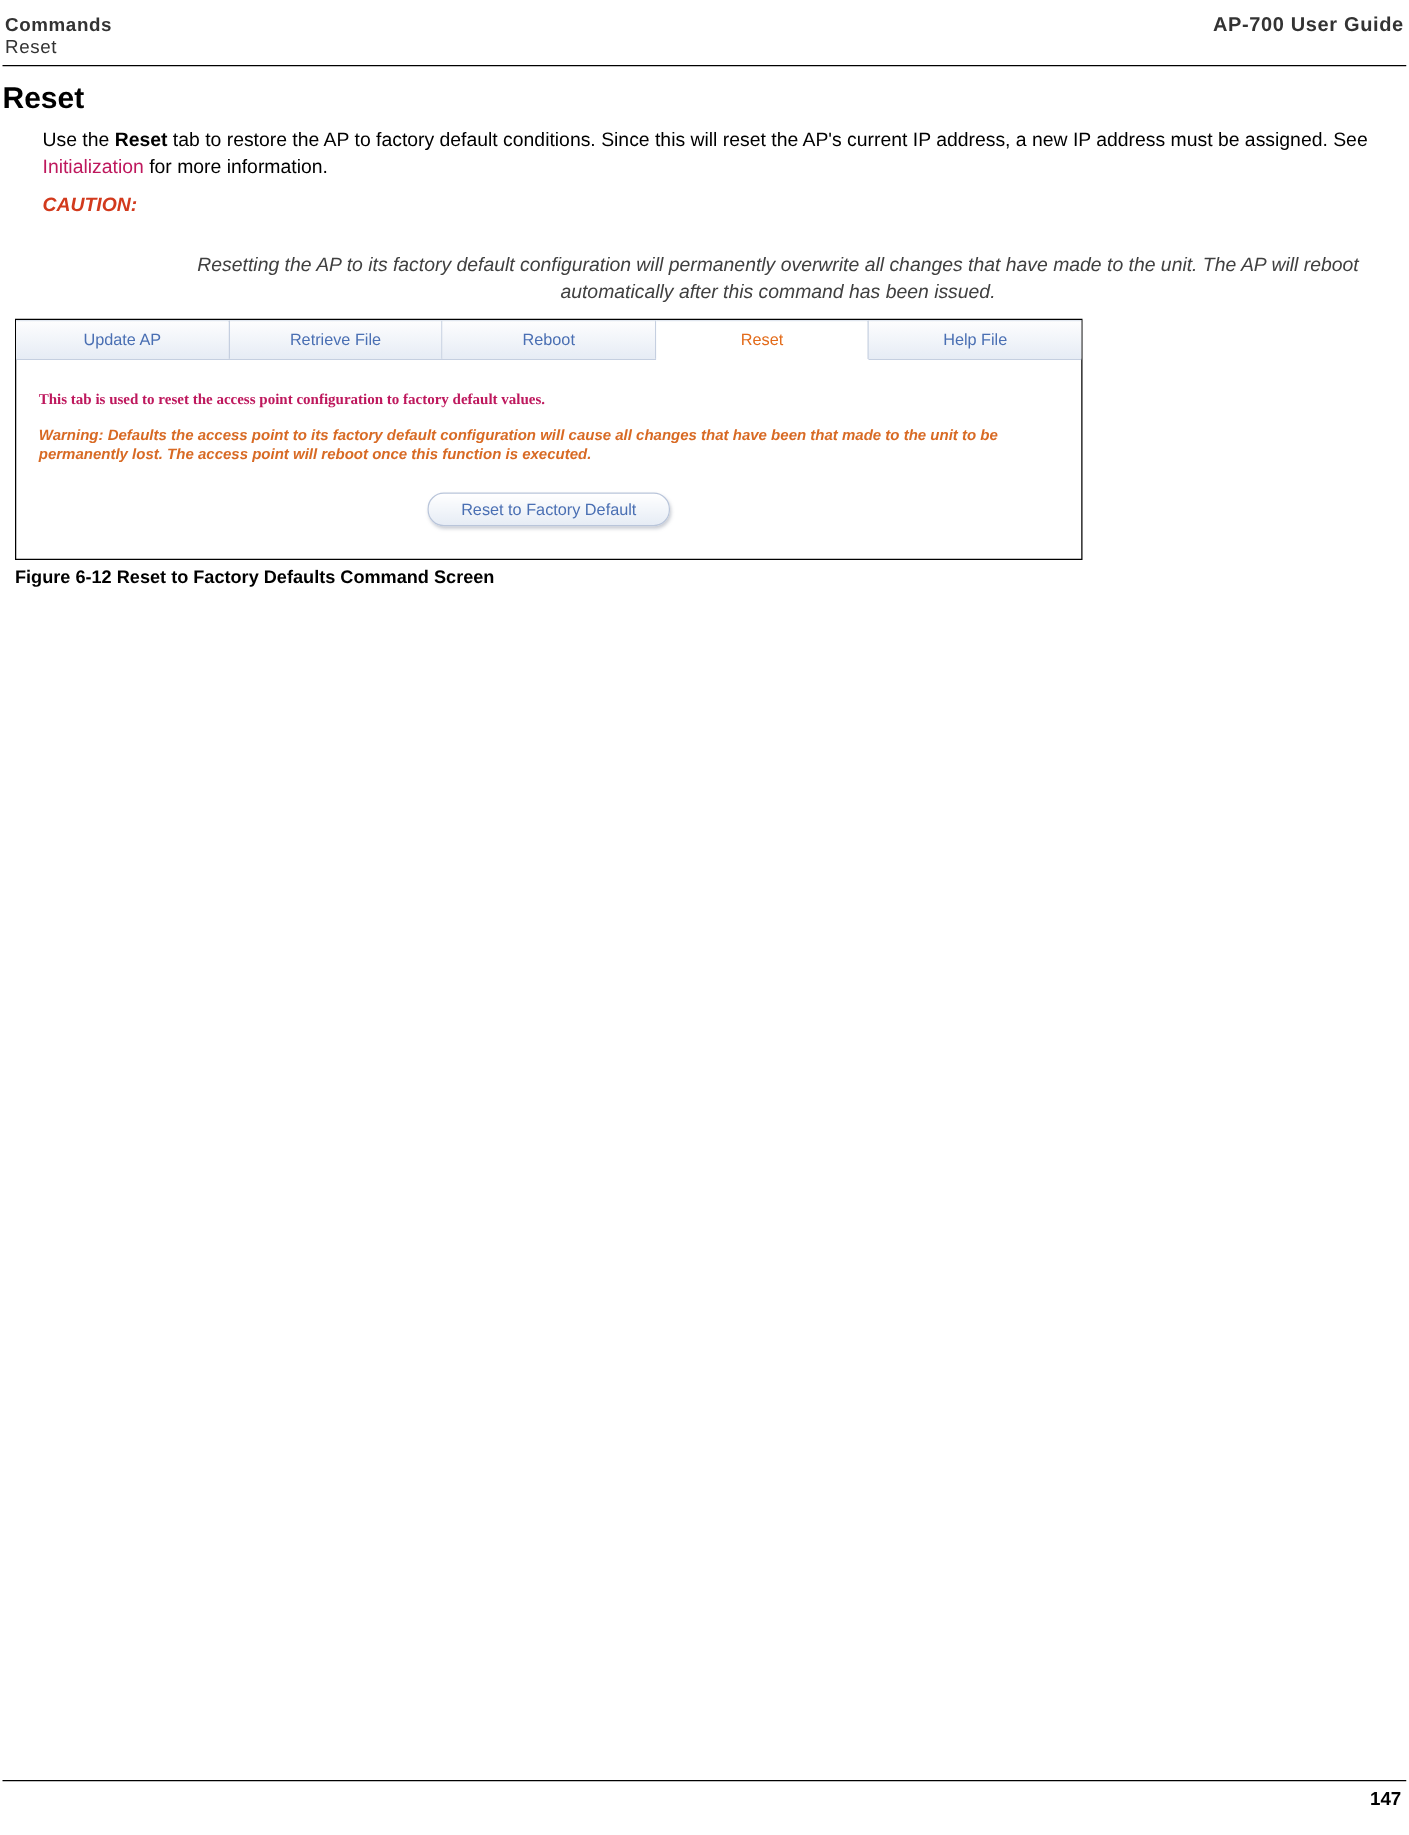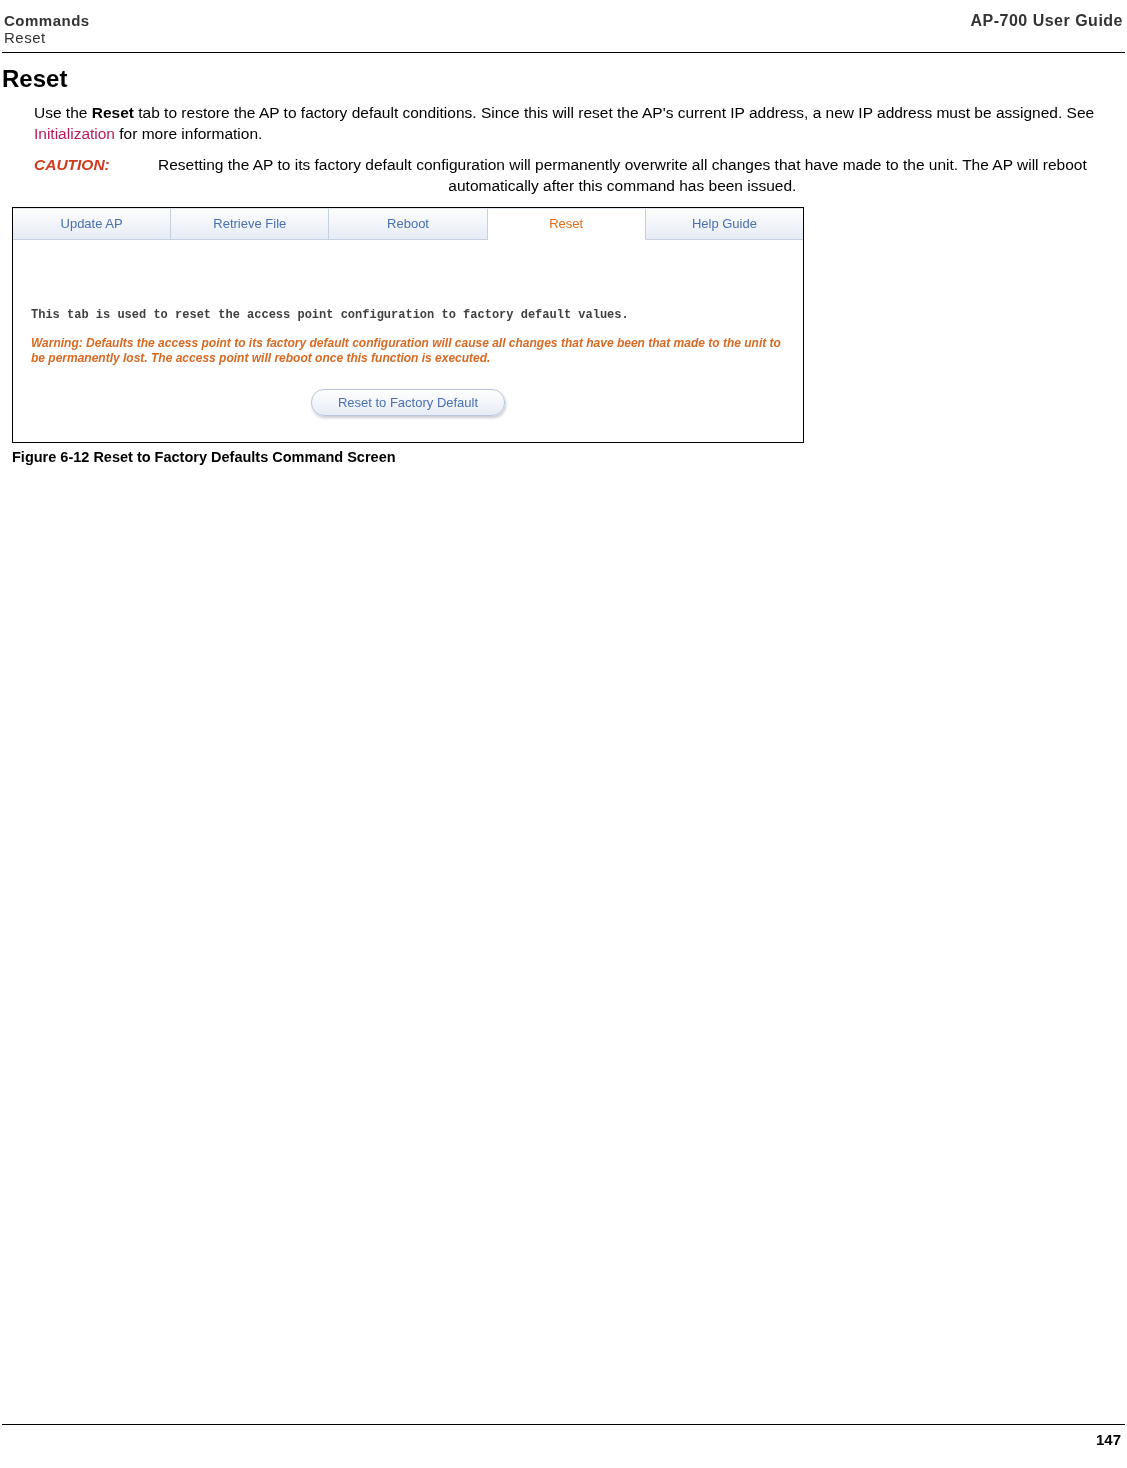--- a/index.html
+++ b/index.html
@@ -60,26 +60,28 @@
       text-align: center;
     }
     .caution-label {
       font-weight: bold;
       font-style: italic;
       color: #d23a1d;
       white-space: nowrap;
       padding-right: 10px;
     }
     .caution-text {
-      color: #000000;
+      font-style: italic;
+      color: #404040;
+      margin-top: 48px;
     }
     .screenshot-box {
       border: 1px solid #000;
       margin: 6px 0 6px 12px;
-      width: 792px;
+      width: 854px;
       background: #fff;
     }
     .tab-bar {
       display: flex;
       height: 32px;
       background: linear-gradient(#ffffff,#f0f3f7);
       border-bottom: 1px solid #c5cfe0;
     }
     .tab {
       flex: 1;
@@ -109,24 +111,23 @@
       z-index: 2;
       margin-bottom:-1px;
     }
     .tab-body {
       padding: 24px 18px 26px 18px;
       min-height: 144px;
     }
     .tab-desc {
       font-size: 12px;
       font-weight: bold;
-      color: #404040;
-      font-family: Liberation Mono, monospace;
+      color: #be185d;
+      font-family: Liberation Serif, serif;
       margin-bottom: 14px;
-      margin-top: 44px;
     }
     .tab-warning {
       font-size: 12px;
       font-weight: bold;
       font-style: italic;
       color: #d86a24;
       font-family: Arial, sans-serif;
       margin-bottom: 22px;
       line-height: 1.3;
     }
@@ -199,21 +200,21 @@
     <div class="tab inactive-shadow">
         <span>Retrieve File</span>
       </div>
     <div class="tab inactive-shadow">
         <span>Reboot</span>
       </div>
     <div class="tab active">
         <span>Reset</span>
       </div>
     <div class="tab">
-        <span>Help Guide</span>
+        <span>Help File</span>
       </div>
   </div>
   <div class="tab-body">
     <div class="tab-desc">This tab is used to reset the access point configuration to factory default values.</div>
     <div class="tab-warning">Warning: Defaults the access point to its factory default configuration will cause all changes that have been that made to the unit to be permanently lost. The access point will reboot once this function is executed.</div>
     <div class="reset-btn-row">
       <div class="reset-btn">Reset to Factory Default</div>
     </div>
   </div>
 </div>

